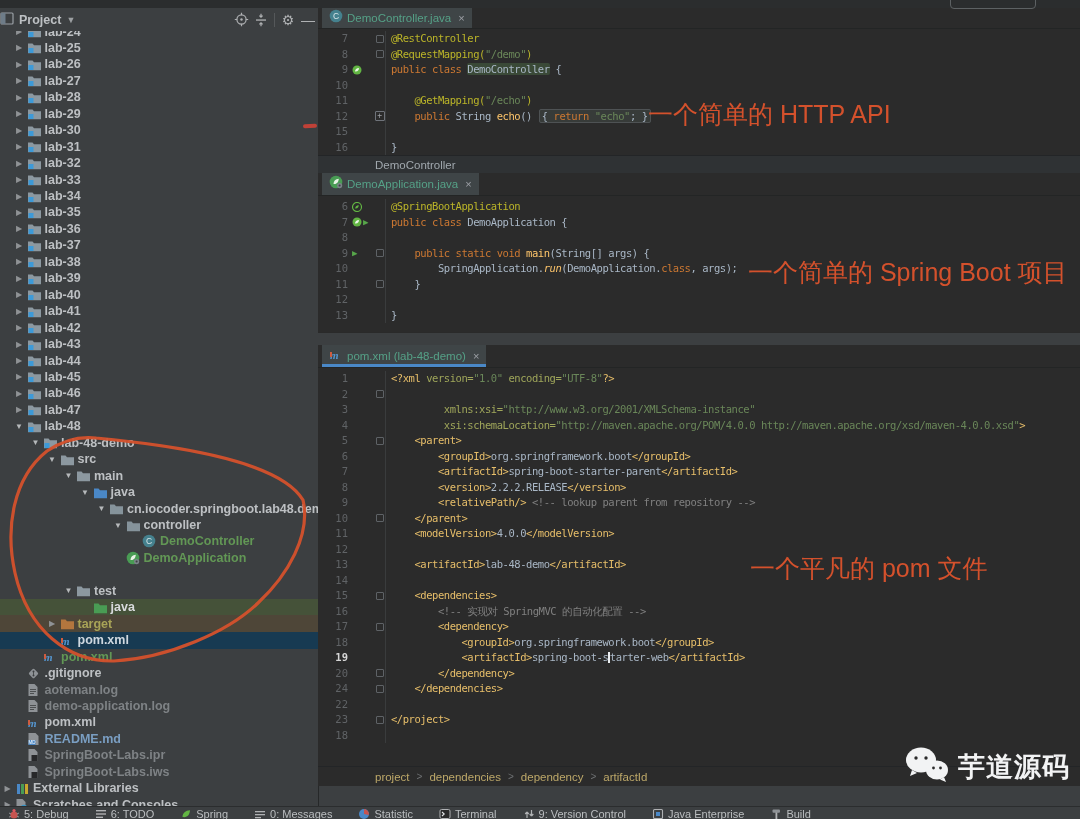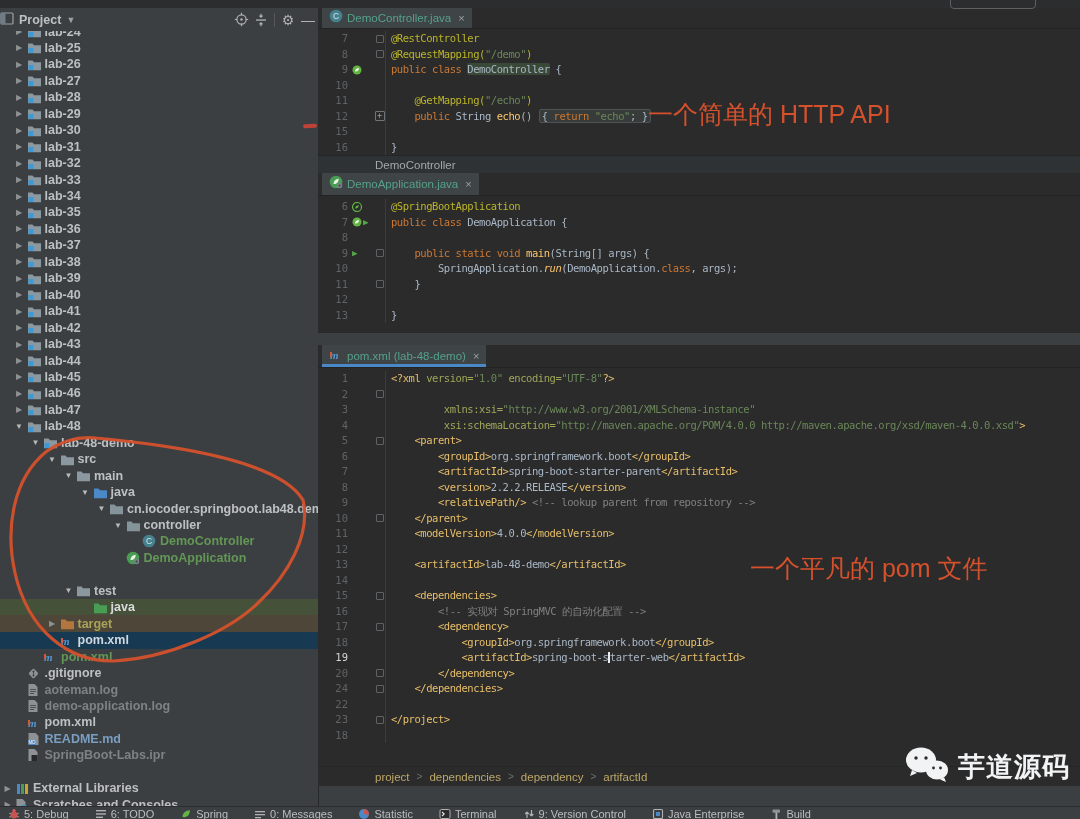--- a/index.html
+++ b/index.html
@@ -35,21 +35,21 @@
   .edwin{position:absolute;left:318px;width:762px;background:#2b2b2b;}
   .tabstrip{height:20px;background:#2b2b2b;border-bottom:1px solid #232525;display:flex;align-items:stretch;}
   .tab{display:flex;align-items:center;background:#3f4547;padding:0 7px;margin-left:4px;position:relative;}
   .tab.activeblue{box-shadow:inset 0 -3px 0 #4a88c7;}
   .tab .tabtitle{font-size:11.5px;color:#55a187;margin:0 4px;white-space:nowrap;}
   .tab .tclose{color:#9da0a6;font-size:11px;margin-left:3px;}
   .codearea{position:relative;}
   .cline{display:flex;height:15.5px;line-height:15.5px;
          font-family:"DejaVu Sans Mono",monospace;font-size:10.5px;letter-spacing:-0.45px;white-space:pre;}
   .g-num{width:30px;flex:none;text-align:right;color:#606366;padding-right:4px;letter-spacing:0;}
-  .g-num.cur{color:#d6d6d6;}
+  .g-num.cur{color:#d6d6d6;font-weight:bold;}
   .g-ico{width:22px;flex:none;display:flex;align-items:center;gap:1px;}
   .g-fold{width:11px;flex:none;display:flex;align-items:center;justify-content:center;border-right:1px solid #3a3c3d;}
   .foldbox{width:6px;height:6px;border:1px solid #5e6266;border-radius:1px;}
   .foldplus{width:8px;height:8px;border:1px solid #6f737a;border-radius:1px;color:#9da0a6;font-size:8px;line-height:7px;text-align:center;}
   .ctext{padding-left:5px;}
   .tk-ann{color:#bbb529}.tk-kw{color:#cc7832}.tk-str{color:#6a8759}.tk-meth{color:#ffc66b}
   .tk-plain{color:#a9b7c6}.tk-tag{color:#e8bf6a}.tk-attr{color:#9fa65a}.tk-txt{color:#a9b7c6}
   .tk-cmt{color:#808080}.tk-ital{color:#ffc66b;font-style:italic}
   .tk-hl{color:#a9b7c6;background:rgba(98,151,85,.28);border-radius:2px;}
   .foldpill{background:#373b39;border:1px solid #4e5254;border-radius:2px;padding:0 2px;margin:0 1px;}
@@ -652,20 +652,33 @@
           <span class="ticon">
             <span style="display: inline-flex; align-items: center;">
               <svg width="12" height="14" viewBox="0 0 12 14">
                 <path d="M1.5 1 h6 l3 3 v9 h-9 z" fill="#8e9296"></path>
                 <rect x="4.5" y="7" width="6" height="6" fill="#27282a"></rect>
               </svg>
             </span>
           </span>
           <span class="tlabel c-dim">SpringBoot-Labs.ipr</span>
         </div>
+        <div class="trow" style="top: 763.25px;">
+          <span style="width: 11.5px; flex: 0 0 auto;"></span>
+          <span class="arrow"></span>
+          <span class="ticon">
+            <span style="display: inline-flex; align-items: center;">
+              <svg width="12" height="14" viewBox="0 0 12 14">
+                <path d="M1.5 1 h6 l3 3 v9 h-9 z" fill="#8e9296"></path>
+                <rect x="4.5" y="7" width="6" height="6" fill="#27282a"></rect>
+              </svg>
+            </span>
+          </span>
+          <span class="tlabel c-dim">SpringBoot-Labs.iws</span>
+        </div>
         <div class="trow" style="top: 779.7px;">
           <span style="flex: 0 0 auto;"></span>
           <span class="arrow">▶</span>
           <span class="ticon">
             <span style="display: inline-flex; align-items: center;">
               <svg width="14" height="13" viewBox="0 0 14 13">
                 <rect x="2" y="2" width="3" height="10" fill="#4a88c7"></rect>
                 <rect x="6" y="2" width="3" height="10" fill="#499c54"></rect>
                 <rect x="10" y="2" width="3" height="10" fill="#c9a72e"></rect>
               </svg>
@@ -931,20 +944,21 @@
   <div id="topstrip">
     <div id="topsearch"></div>
   </div>
 
   <div id="overlay">
     <svg width="1080" height="819" style="position:absolute;left:0;top:0;">
       <path d="M96,438 C160,444 278,458 303,500 C311,535 288,575 258,603 C228,632 168,658 114,661 C68,662 28,630 15,573 C5,528 13,478 47,451 C62,441 78,436 96,438" fill="none" stroke="#d4512c" stroke-width="3.2" stroke-linecap="round" opacity="0.95"></path>
     </svg>
     <div id="reddash"></div>
     <div class="note" style="left:648px;top:98px;">一个简单的 HTTP API</div>
+    <div class="note" style="left:748px;top:256px;">一个简单的 Spring Boot 项目</div>
     <div class="note" style="left:750px;top:552px;">一个平凡的 pom 文件</div>
   </div>
 
   <div id="watermark">
     <span id="wmicon"><span style="display: inline-flex; align-items: center;">
           <svg width="46" height="40" viewBox="0 0 46 40">
             <ellipse cx="17" cy="15" rx="15" ry="12.5" fill="#f2f3f4"></ellipse>
             <path d="M8 25 l-2 6 l7 -3 z" fill="#f2f3f4"></path>
             <circle cx="12" cy="13" r="1.7" fill="#2b2b2b"></circle>
             <circle cx="22" cy="13" r="1.7" fill="#2b2b2b"></circle>

